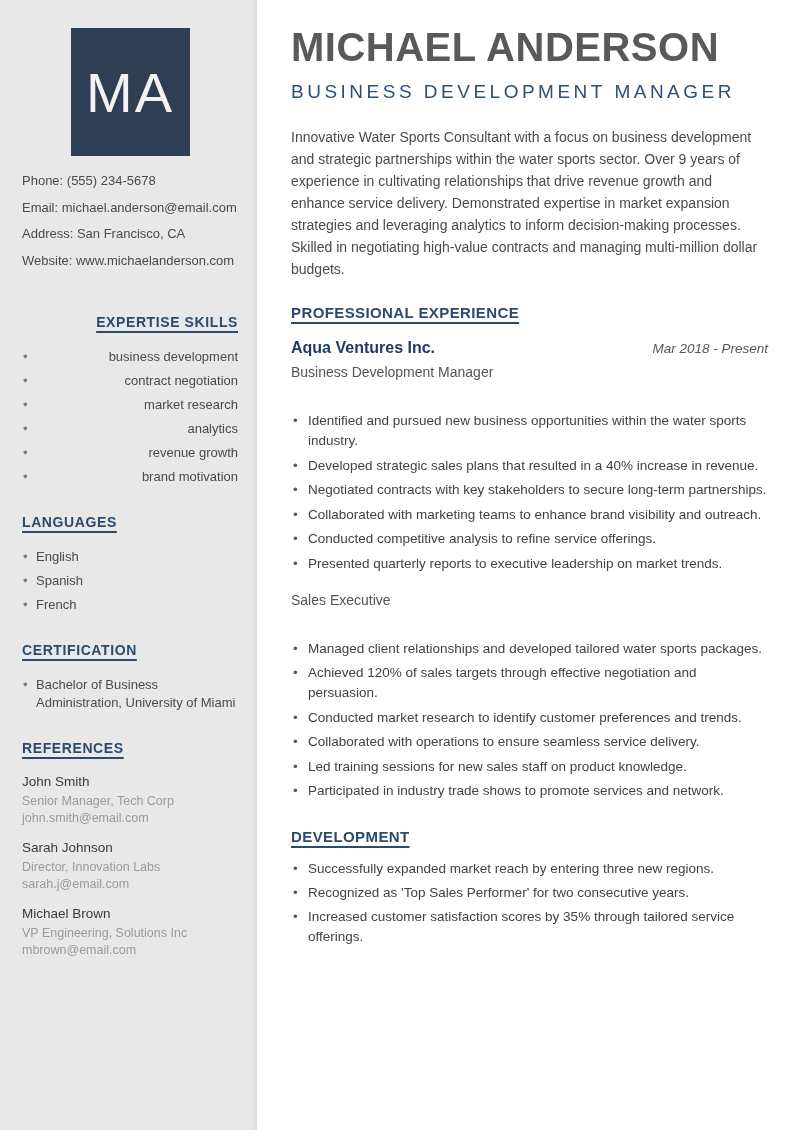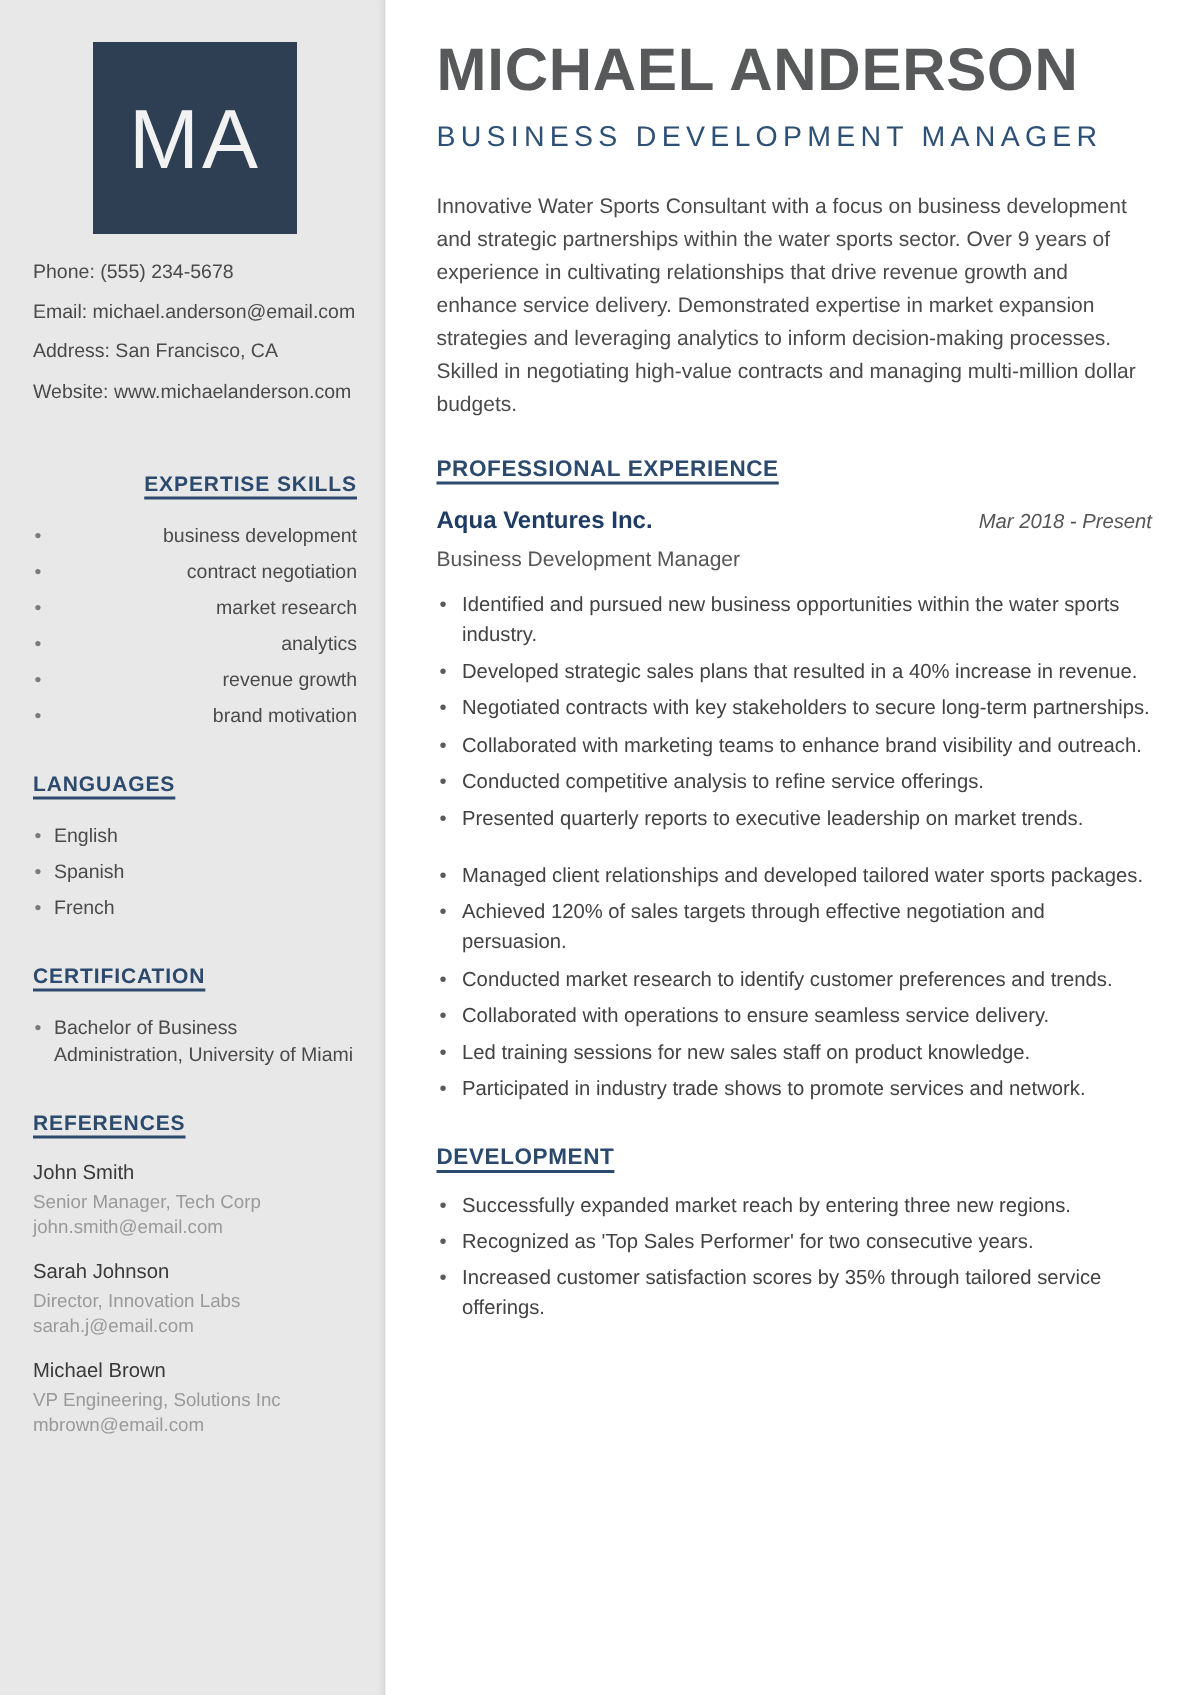--- a/index.html
+++ b/index.html
@@ -15,21 +15,21 @@
   
   .sidebar {
     width: 257px; height: 1130px;
     background: #e8e8e8;
     padding: 28px 18px 0 22px;
     border-right: 1px solid #d8d8d8;
     box-shadow: inset -4px 0 5px -3px rgba(0,0,0,0.07);
     flex-shrink: 0;
   }
   .monogram-box {
-    width: 136px; height: 128px;
+    width: 119px; height: 128px;
     background: #2e3f53;
     margin: 0 auto;
     display: flex; align-items: center; justify-content: center;
   }
   .monogram-text {
     color: #f2f2f2; font-size: 56px; letter-spacing: 2px;
     font-weight: 400;
   }
   .contact-block { margin-top: 18px; }
   .contact-line {
@@ -94,21 +94,21 @@
     text-underline-offset: 4px;
   }
   .experience-section { margin-top: 24px; }
   .job { margin-top: 18px; }
   .job-header {
     display: flex; justify-content: space-between; align-items: baseline;
   }
   .job-company { font-size: 16px; font-weight: bold; color: #1e3c64; }
   .job-dates { font-size: 13.5px; font-style: italic; color: #555555; }
   .job-role { margin-top: 7px; font-size: 14px; color: #555555; }
-  .bullet-list { list-style: none; margin-top: 13px; }
+  .bullet-list { list-style: none; margin-top: 31px; }
   .bullet-list li {
     position: relative;
     padding-left: 17px;
     font-size: 13.5px; color: #424242;
     line-height: 20px;
     margin-bottom: 4.5px;
   }
   .bullet-list li::before {
     content: "\2022";
     position: absolute; left: 2px; top: 0;
@@ -206,20 +206,21 @@
           <li>Identified and pursued new business opportunities within the water sports industry.</li>
           <li>Developed strategic sales plans that resulted in a 40% increase in revenue.</li>
           <li>Negotiated contracts with key stakeholders to secure long-term partnerships.</li>
           <li>Collaborated with marketing teams to enhance brand visibility and outreach.</li>
           <li>Conducted competitive analysis to refine service offerings.</li>
           <li>Presented quarterly reports to executive leadership on market trends.</li>
         </ul>
       </div>
 
       <div class="job">
+        <p class="job-role">Sales Executive</p>
         <ul class="bullet-list">
           <li>Managed client relationships and developed tailored water sports packages.</li>
           <li>Achieved 120% of sales targets through effective negotiation and persuasion.</li>
           <li>Conducted market research to identify customer preferences and trends.</li>
           <li>Collaborated with operations to ensure seamless service delivery.</li>
           <li>Led training sessions for new sales staff on product knowledge.</li>
           <li>Participated in industry trade shows to promote services and network.</li>
         </ul>
       </div>
     </section>

